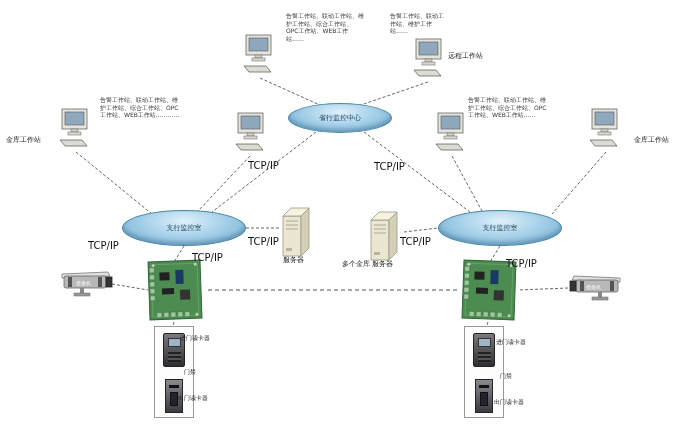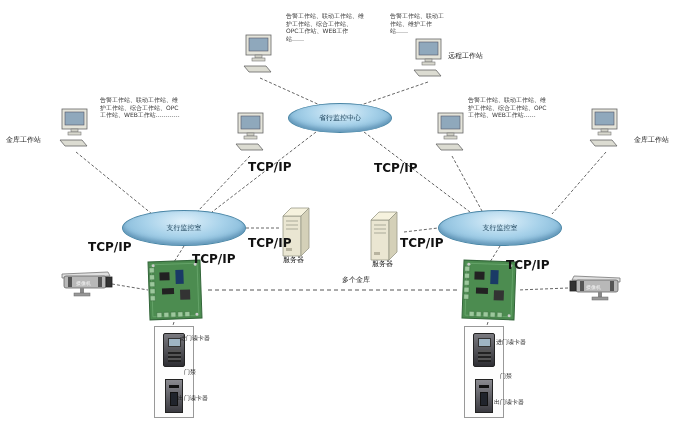--- a/index.html
+++ b/index.html
@@ -4,21 +4,21 @@
 <style>
   * { margin:0; padding:0; box-sizing:border-box; }
   body { background:#fff; font-family:"DejaVu Sans", sans-serif; }
   #canvas { position:relative; width:680px; height:428px; background:#fff; overflow:hidden; }
   #wires { position:absolute; left:0; top:0; z-index:1; pointer-events:none; }
   .node { position:absolute; z-index:2; }
   .lbl  { position:absolute; z-index:3; color:#222; white-space:nowrap; }
   .t6 { font-size:6px; line-height:7px; }
   .t7 { font-size:7px; line-height:8px; }
   .note { position:absolute; z-index:3; font-size:6px; line-height:7.5px; color:#333; white-space:normal; }
-  .tcp { font-size:12px; font-weight:bold; color:#111; }
+  .tcp { font-size:10px; font-weight:normal; color:#111; }
 
   .ellipse {
     position:absolute; z-index:2; border-radius:50%;
     background: radial-gradient(ellipse at 50% 30%, #dff0fa 0%, #a8d2ea 45%, #6ea9cd 100%);
     border:1px solid #4a86a6;
     display:flex; align-items:center; justify-content:center;
     box-shadow: inset 0 -3px 4px rgba(30,80,120,.35);
   }
   .ellipse span { font-size:7px; color:#143a52; }
 
@@ -214,21 +214,21 @@
     <rect x="10" y="54" width="5" height="5" fill="#9cc89c" stroke="#2f5f33" stroke-width="0.4"></rect>
     <rect x="17" y="54" width="5" height="5" fill="#9cc89c" stroke="#2f5f33" stroke-width="0.4"></rect>
     <rect x="24" y="54" width="5" height="5" fill="#9cc89c" stroke="#2f5f33" stroke-width="0.4"></rect>
     <rect x="31" y="54" width="5" height="5" fill="#9cc89c" stroke="#2f5f33" stroke-width="0.4"></rect>
     <rect x="38" y="54" width="5" height="5" fill="#9cc89c" stroke="#2f5f33" stroke-width="0.4"></rect>
     <circle cx="8" cy="7" r="1.5" fill="#ccc"></circle>
       <circle cx="50" cy="7" r="1.5" fill="#ccc"></circle>
     <circle cx="50" cy="57" r="1.5" fill="#ccc"></circle>
   </svg>
 
-  <div class="lbl t7" style="left:342px;top:276px;font-family:Liberation Serif, serif;">多个金库</div>
+  <div class="lbl t7" style="left:342px;top:260px;font-family:Liberation Serif, serif;">多个金库</div>
 
   <div class="door-box" style="left:154px;top:326px;">
     <div class="device-a">
       <div class="scr"></div>
       <div class="pad"></div>
     </div>
     <div class="device-b">
       <div class="slot"></div>
       <div class="slot2"></div>
     </div>

